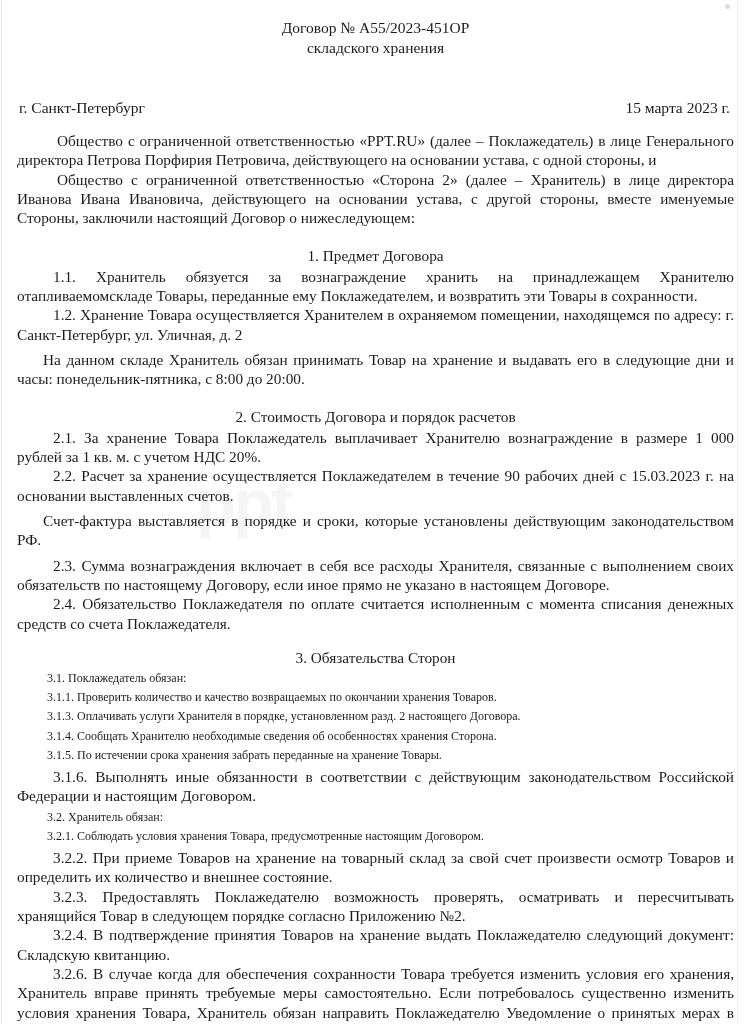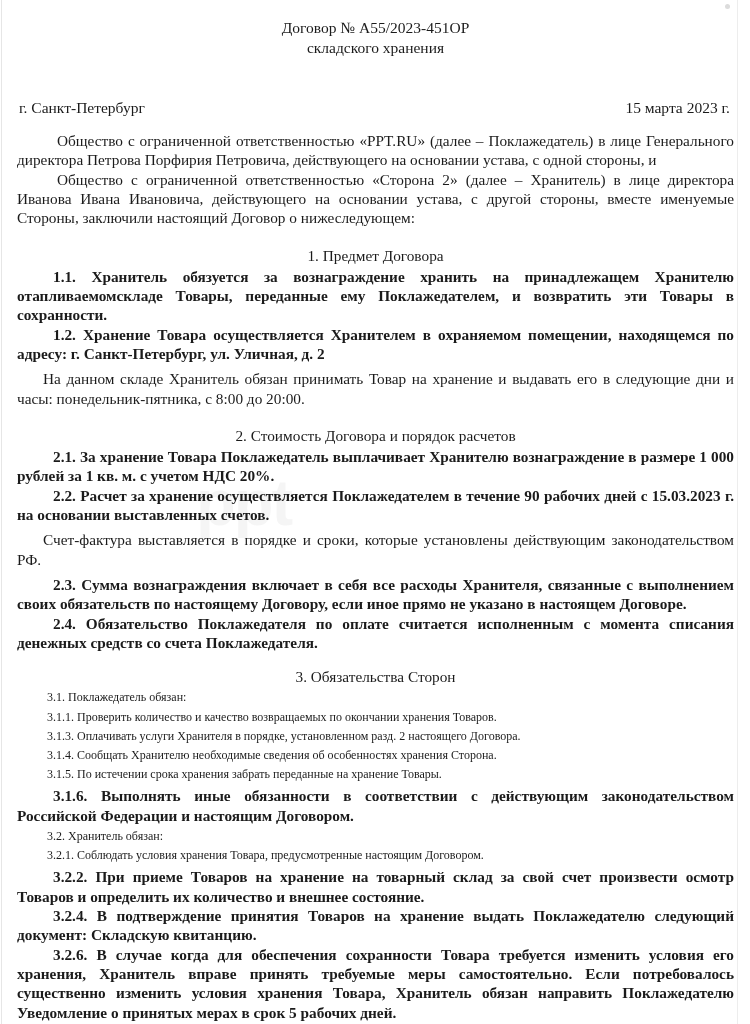--- a/index.html
+++ b/index.html
@@ -78,21 +78,21 @@
   }
 
   .para {
     font-size: 15.3px;
     line-height: 1.265;
     text-align: justify;
     text-justify: inter-word;
     margin: 0;
   }
   .para.first-ind { text-indent: 40px; }
-  .para.num-ind   { text-indent: 36px; font-weight: bold; }
+  .para.num-ind   { text-indent: 36px; }
   .para.flat      { text-indent: 26px; }
 
   .section-head {
     font-size: 15.3px;
     text-align: center;
     margin: 19px 0 2px 0;
   }
   .section-head.tight { margin-top: 16px; }
 
   .list-item {
@@ -153,17 +153,18 @@
     <p class="list-item">3.1.1. Проверить количество и качество возвращаемых по окончании хранения Товаров.</p>
     <p class="list-item">3.1.3. Оплачивать услуги Хранителя в порядке, установленном разд. 2 настоящего Договора.</p>
     <p class="list-item">3.1.4. Сообщать Хранителю необходимые сведения об особенностях хранения Сторона.</p>
     <p class="list-item">3.1.5. По истечении срока хранения забрать переданные на хранение Товары.</p>
     <p class="para num-ind">3.1.6. Выполнять иные обязанности в соответствии с действующим законодательством Российской Федерации и настоящим Договором.</p>
 
     <p class="list-item">3.2. Хранитель обязан:</p>
     <p class="list-item">3.2.1. Соблюдать условия хранения Товара, предусмотренные настоящим Договором.</p>
 
     <p class="para num-ind">3.2.2. При приеме Товаров на хранение на товарный склад за свой счет произвести осмотр Товаров и определить их количество и внешнее состояние.</p>
+    <p class="para num-ind">3.2.3. Предоставлять Поклажедателю возможность проверять, осматривать и пересчитывать хранящийся Товар в следующем порядке согласно Приложению №2.</p>
     <p class="para num-ind">3.2.4. В подтверждение принятия Товаров на хранение выдать Поклажедателю следующий документ: Складскую квитанцию.</p>
     <p class="para num-ind">3.2.6. В случае когда для обеспечения сохранности Товара требуется изменить условия его хранения, Хранитель вправе принять требуемые меры самостоятельно. Если потребовалось существенно изменить условия хранения Товара, Хранитель обязан направить Поклажедателю Уведомление о принятых мерах в срок 5 рабочих дней.</p>
 
   </div>
 </div>
 
 </body></html>

